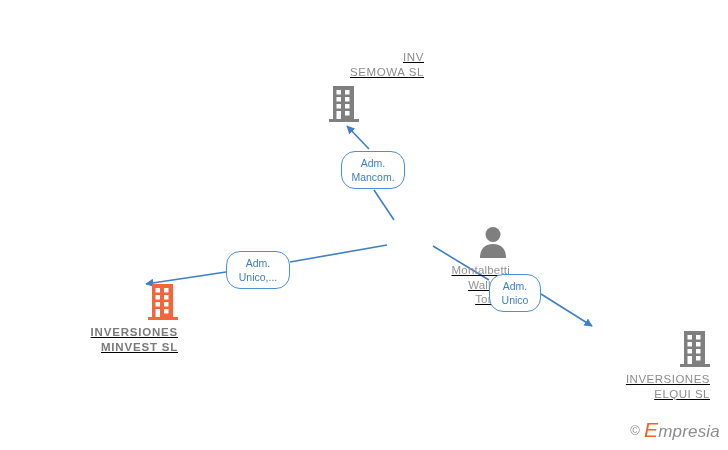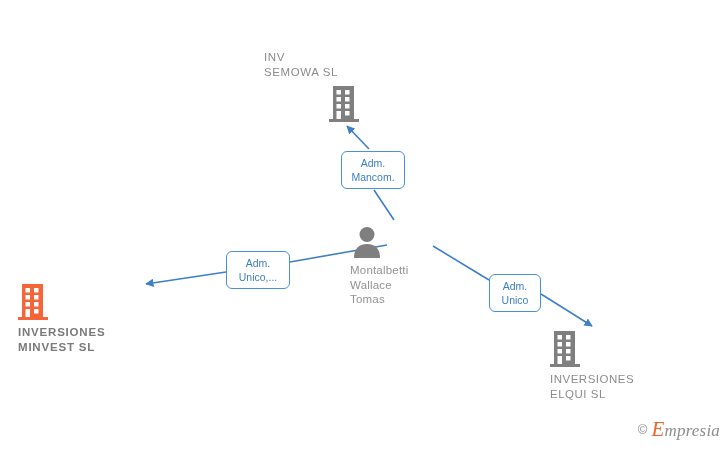--- a/index.html
+++ b/index.html
@@ -23,23 +23,24 @@
     position: absolute;
     left: 0;
     top: 0;
     width: 728px;
     height: 450px;
     pointer-events: none;
   }
   
   .node {
     position: absolute;
-    text-align: left;
+    text-align: right;
     width: 160px;
     margin-left: -80px;
+    text-decoration: underline;
   }
   .node .icon {
     display: block;
     margin: 0 auto;
     line-height: 0;
   }
   .node .label {
     display: block;
     margin-top: 4px;
     font-size: 11.5px;
@@ -59,21 +60,21 @@
     font-size: 11.5px;
   }
   .node.company-top .label {
     letter-spacing: 0.6px;
   }
   
   .edge-label {
     position: absolute;
     box-sizing: border-box;
     border: 1.4px solid #4a90d9;
-    border-radius: 6px;
+    border-radius: 14px;
     background: #ffffff;
     color: #3d7fc1;
     font-size: 10.5px;
     line-height: 14px;
     text-align: center;
     padding: 4px 6px 5px 6px;
     white-space: pre-line;
   }
   
   #watermark {
@@ -83,21 +84,21 @@
     display: flex;
     align-items: center;
     gap: 4px;
     user-select: none;
   }
   #watermark .copy {
     font-size: 13px;
     color: #8d8d8d;
   }
   #watermark .brand {
-    font-family: Liberation Serif, serif;
+    font-family: Liberation Sans, sans-serif;
     font-style: italic;
     font-size: 17px;
     color: #8d8d8d;
     letter-spacing: 0.2px;
   }
   #watermark .brand .cap {
     color: #f2622a;
     font-size: 21px;
   }
 </style>

